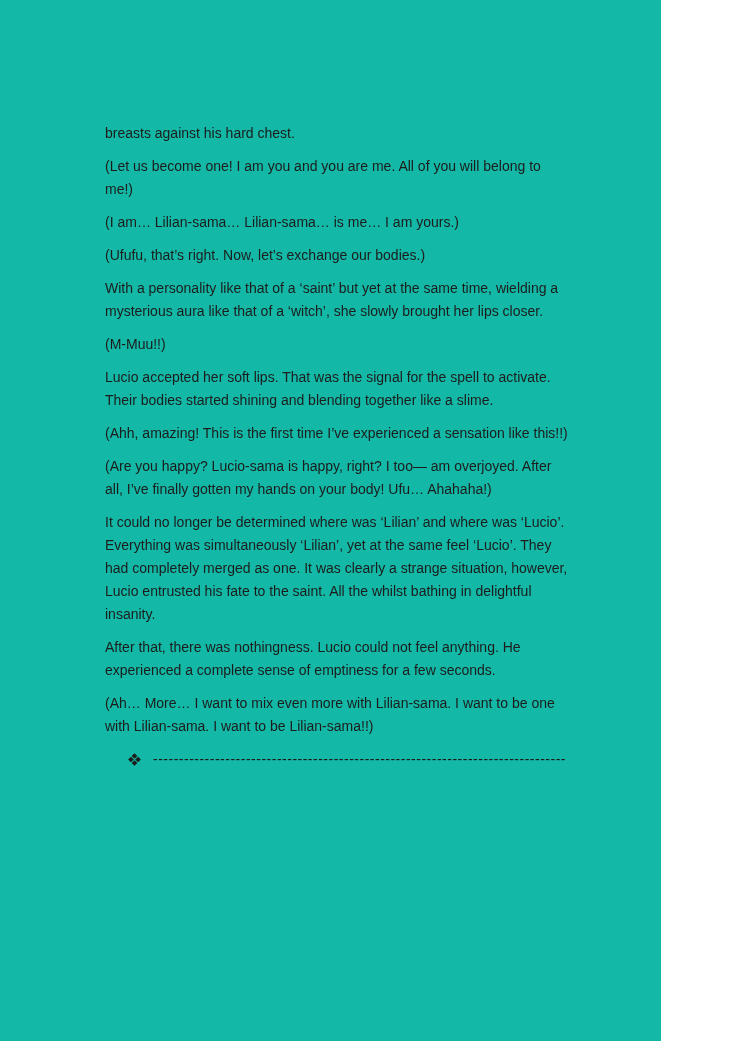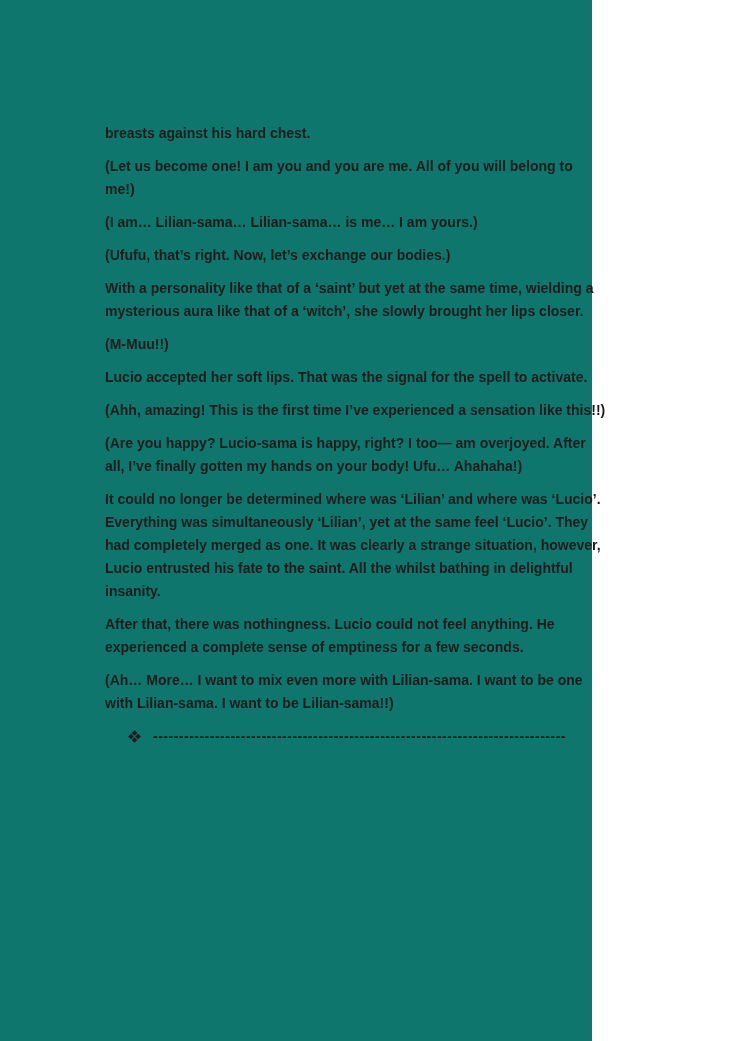--- a/index.html
+++ b/index.html
@@ -7,24 +7,23 @@
     padding: 0;
     background: #ffffff;
   }
   body {
     width: 736px;
     height: 1041px;
     overflow: hidden;
   }
   .page {
     position: relative;
-    width: 592px;
+    width: 661px;
     height: 1041px;
-    background: #0f766e;
-    font-weight: bold;
+    background: #14b8a6;
   }
   .content {
     box-sizing: border-box;
     padding: 122px 100px 0 105px;
     font-family: "Liberation Sans", sans-serif;
     font-size: 14px;
     line-height: 23px;
     color: #1c1c1c;
   }
   .para {
@@ -86,20 +85,21 @@
       <span class="line">With a personality like that of a ‘saint’ but yet at the same time, wielding a</span>
       <span class="line">mysterious aura like that of a ‘witch’, she slowly brought her lips closer.</span>
     </div>
 
     <div class="para">
       <span class="line">(M-Muu!!)</span>
     </div>
 
     <div class="para">
       <span class="line">Lucio accepted her soft lips. That was the signal for the spell to activate.</span>
+      <span class="line">Their bodies started shining and blending together like a slime.</span>
     </div>
 
     <div class="para">
       <span class="line">(Ahh, amazing! This is the first time I’ve experienced a sensation like this!!)</span>
     </div>
 
     <div class="para">
       <span class="line">(Are you happy? Lucio-sama is happy, right? I too— am overjoyed. After</span>
       <span class="line">all, I’ve finally gotten my hands on your body! Ufu… Ahahaha!)</span>
     </div>

